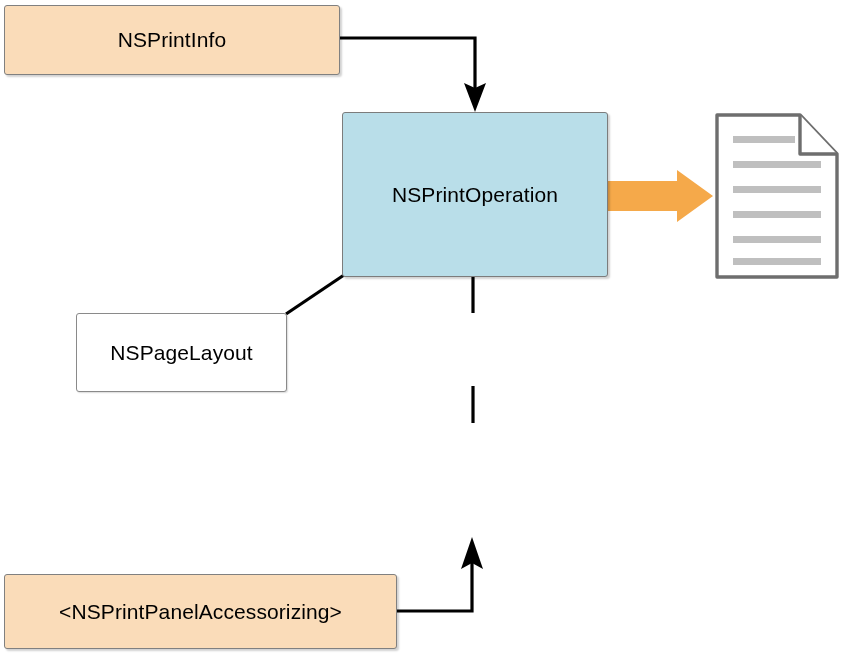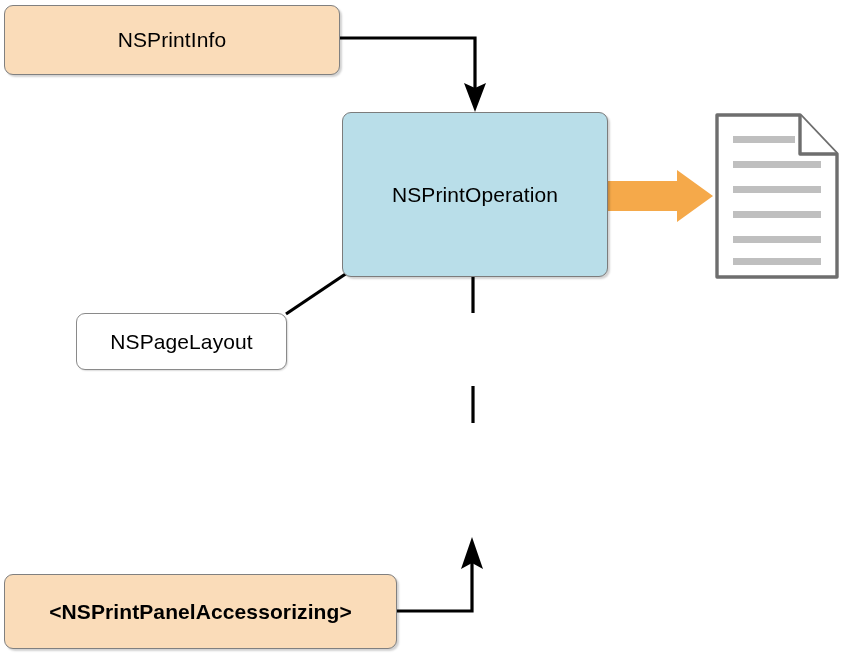--- a/index.html
+++ b/index.html
@@ -26,21 +26,21 @@
     pointer-events: none;
   }
   .node {
     position: absolute;
     box-sizing: border-box;
     display: flex;
     align-items: center;
     justify-content: center;
     text-align: center;
     border: 1.6px solid #808080;
-    border-radius: 9px;
+    border-radius: 3px;
     color: #000000;
     font-size: 21px;
     line-height: 26px;
     letter-spacing: 0.1px;
     background: #ffffff;
     box-shadow: 2px 2px 2px rgba(0,0,0,0.18);
     z-index: 2;
   }
   .node.protocol,
   .node.info {
@@ -118,23 +118,23 @@
   </svg>
 
   <div class="node info" style="left:4px; top:5px; width:336px; height:70px;">
     <span class="label">NSPrintInfo</span>
   </div>
 
   <div class="node operation" style="left:342px; top:112px; width:266px; height:165px;">
     <span class="label">NSPrintOperation</span>
   </div>
 
-  <div class="node plain" style="left:76px; top:313px; width:211px; height:57px;">
+  <div class="node plain" style="left:76px; top:313px; width:211px; height:79px;">
     <span class="label">NSPageLayout</span>
   </div>
 
 
 
-  <div class="node protocol" style="left:4px; top:574px; width:393px; height:75px;font-weight:bold;">
+  <div class="node protocol" style="left:4px; top:574px; width:393px; height:75px;">
     <span class="label">&lt;NSPrintPanelAccessorizing&gt;</span>
   </div>
 
 </div>
 
 </body></html>

